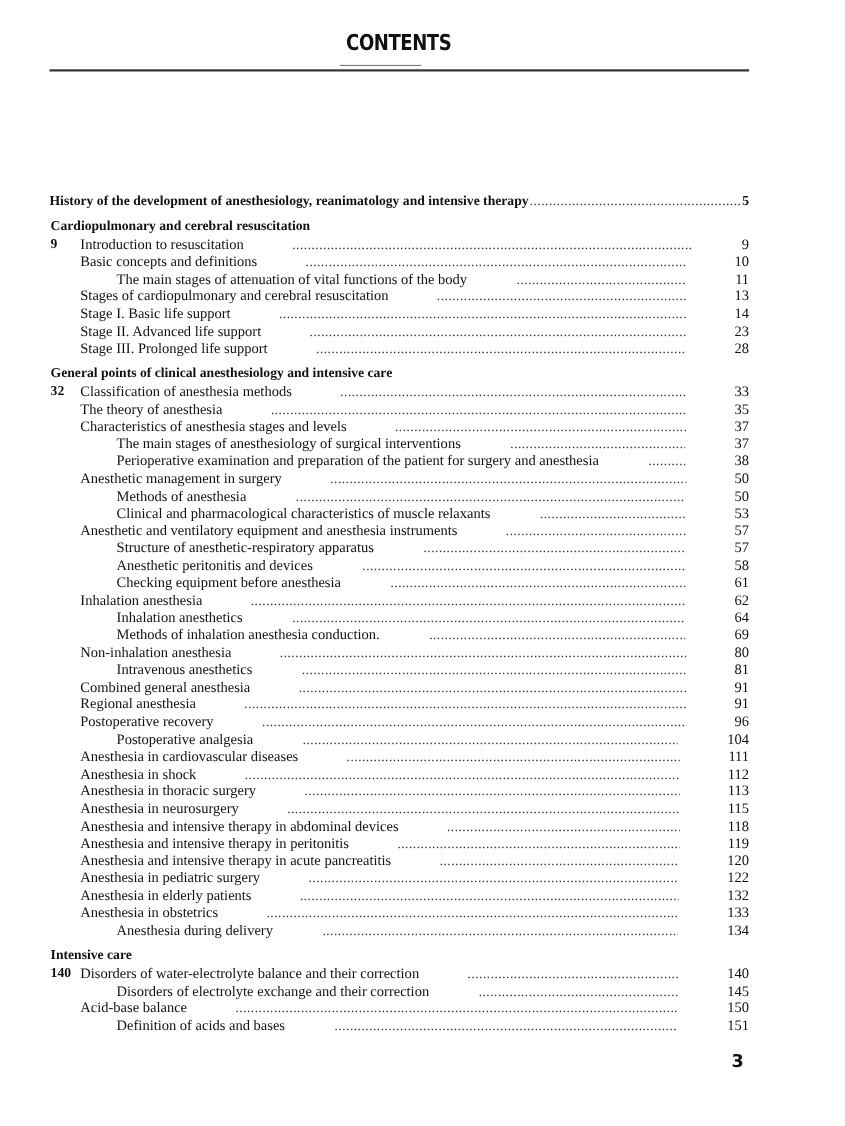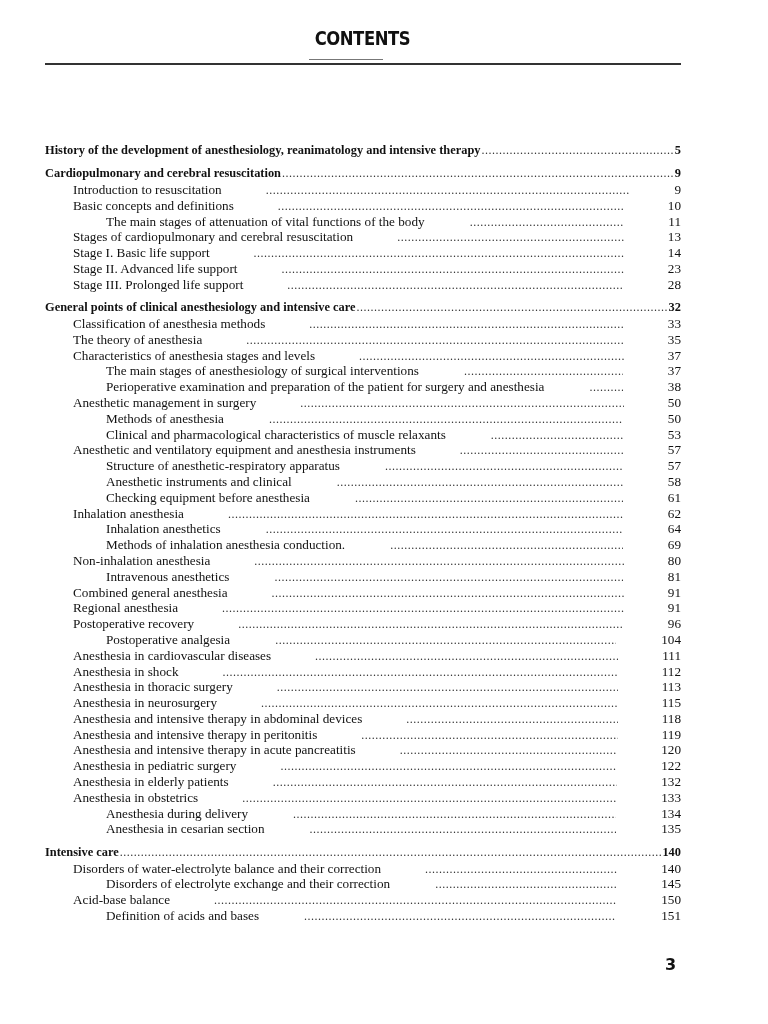--- a/index.html
+++ b/index.html
@@ -10,22 +10,22 @@
     letter-spacing:-0.5px; transform:scaleX(0.82); transform-origin:362px 0;
   }
   .title-underline { position:absolute; left:309px; top:59px; width:74px; height:1px; background:#777; }
   .rule { position:absolute; left:45px; top:63px; width:636px; height:2px; background:#333; }
   .toc { position:absolute; left:45px; top:143px; width:636px;
          font-family:"Liberation Serif", serif; font-size:13.2px; line-height:15.8px; }
   .entry { display:flex; align-items:baseline; white-space:nowrap; height:15.8px; }
   .entry.lvl0 { font-weight:bold; font-size:12.4px; }
   .entry.lvl1 { padding-left:28px;gap:43px; }
   .entry.lvl2 { padding-left:61px;gap:44px; }
-  .entry.gap { margin-top:7.5px; }
-  .entry .label { flex:0 0 auto; }
+  .entry.gap { margin-top:7.5px;flex-direction:column; }
+  .entry .label { flex:0 0 auto;margin-top:32px; }
   .entry .dots { flex:1 1 auto; overflow:hidden; margin:0 1px; color:#333; font-weight:normal; font-size:12px; letter-spacing:0.5px; }
   .entry .dots::after { content:"........................................................................................................................................................................................................................"; }
   .entry .page { flex:0 0 auto; text-align:right; }
   .page-number { position:absolute; left:665px; top:955px; font-family:"DejaVu Sans", sans-serif; font-weight:bold; font-size:16px; }
 </style>
 </head>
 <body>
 
 <div class="title">CONTENTS</div>
 <div class="title-underline"></div>
@@ -126,21 +126,21 @@
       <span class="label">Anesthetic and ventilatory equipment and anesthesia instruments</span>
       <span class="dots"></span>
       <span class="page">57</span>
     </div>
     <div class="entry lvl2">
       <span class="label">Structure of anesthetic-respiratory apparatus</span>
       <span class="dots"></span>
       <span class="page">57</span>
     </div>
     <div class="entry lvl2">
-      <span class="label">Anesthetic instruments and clinical</span>
+      <span class="label">Anesthetic peritonitis and devices</span>
       <span class="dots"></span>
       <span class="page">58</span>
     </div>
     <div class="entry lvl2">
       <span class="label">Checking equipment before anesthesia</span>
       <span class="dots"></span>
       <span class="page">61</span>
     </div>
     <div class="entry lvl1">
       <span class="label">Inhalation anesthesia</span>
@@ -234,25 +234,20 @@
     </div>
     <div class="entry lvl1">
       <span class="label">Anesthesia in obstetrics</span>
       <span class="dots"></span>
       <span class="page">133</span>
     </div>
     <div class="entry lvl2">
       <span class="label">Anesthesia during delivery</span>
       <span class="dots"></span>
       <span class="page">134</span>
-    </div>
-    <div class="entry lvl2">
-      <span class="label">Anesthesia in cesarian section</span>
-      <span class="dots"></span>
-      <span class="page">135</span>
     </div>
     <div class="entry lvl0 gap">
       <span class="label">Intensive care</span>
       <span class="dots"></span>
       <span class="page">140</span>
     </div>
     <div class="entry lvl1">
       <span class="label">Disorders of water-electrolyte balance and their correction</span>
       <span class="dots"></span>
       <span class="page">140</span>

